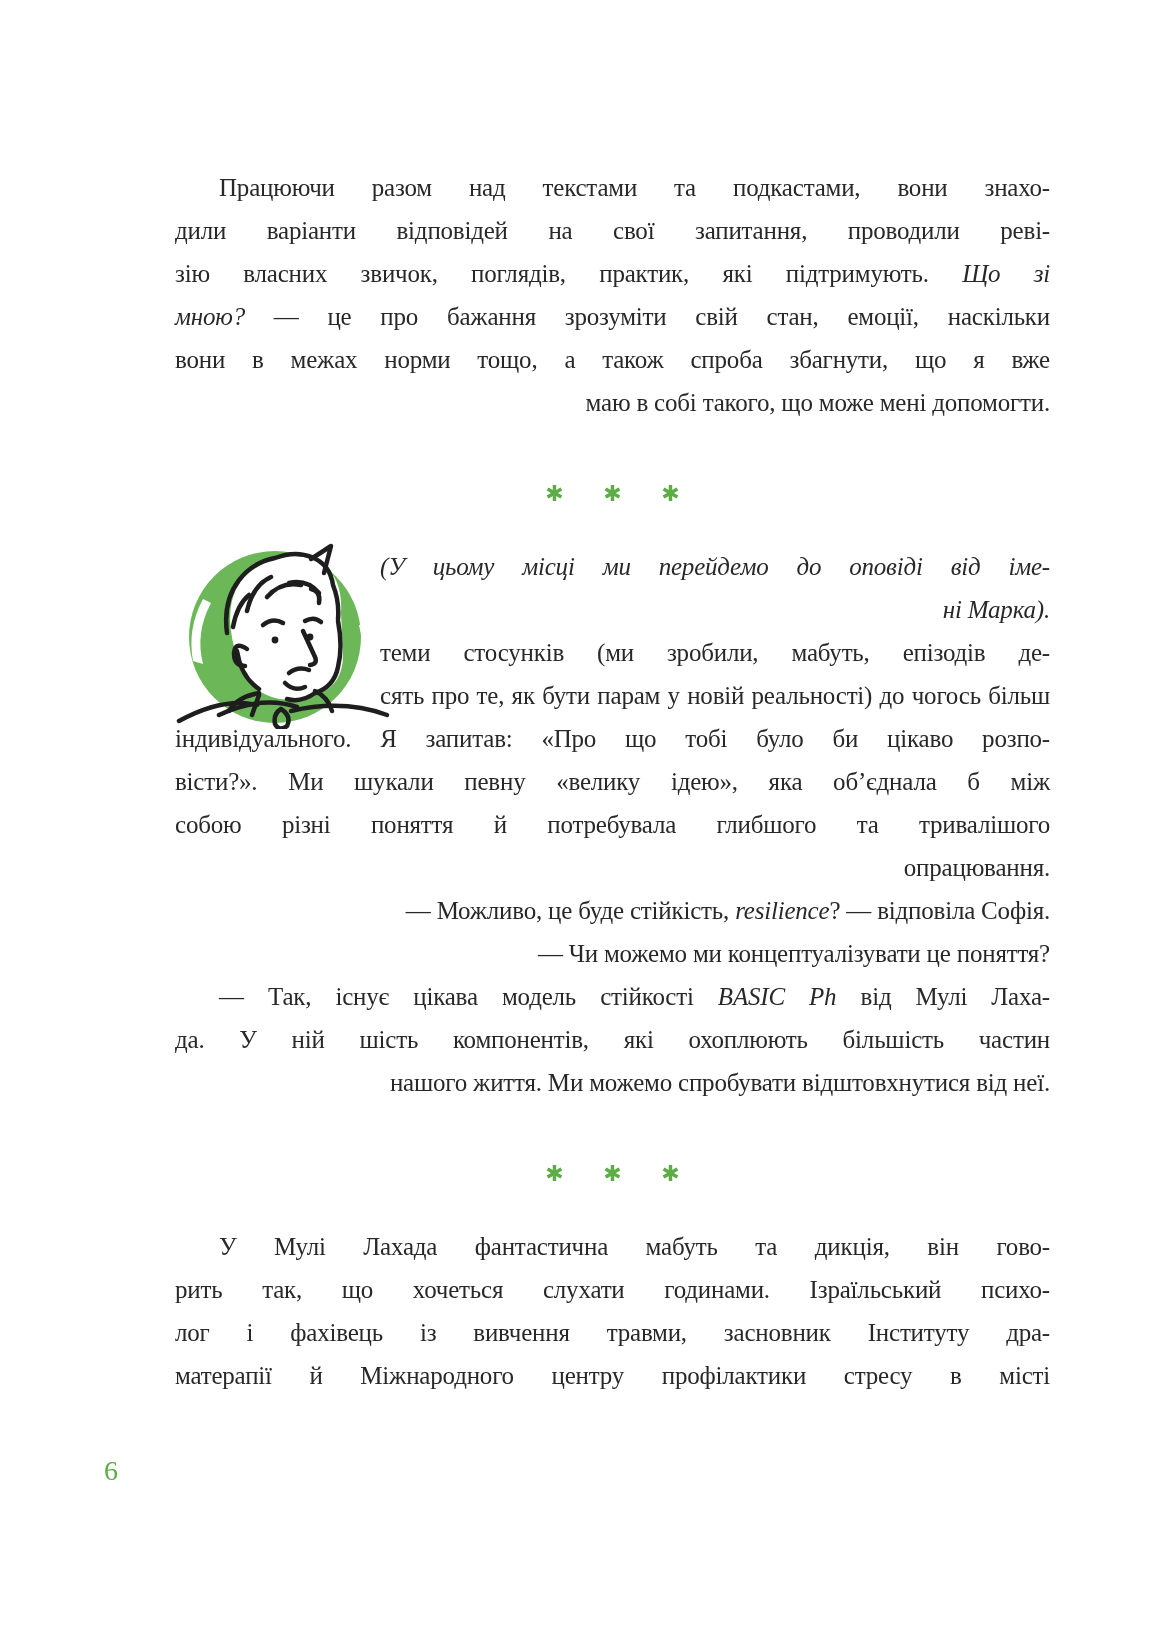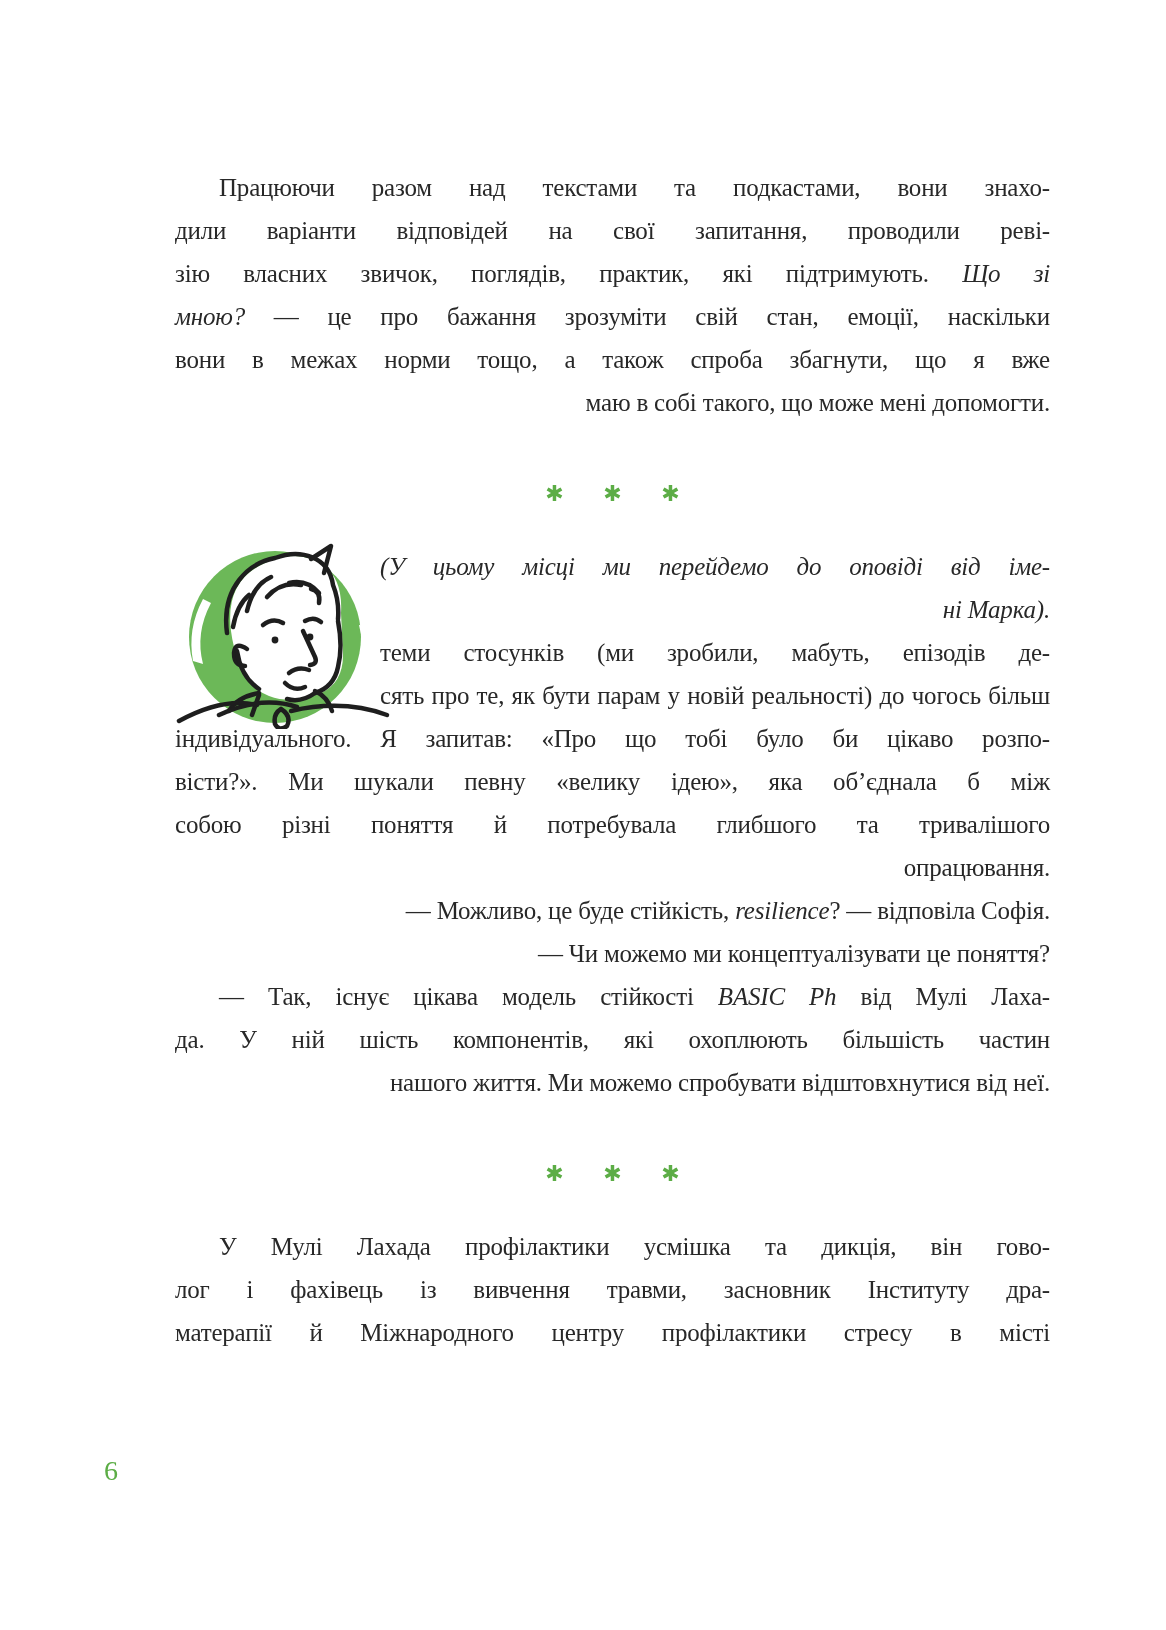--- a/index.html
+++ b/index.html
@@ -146,19 +146,20 @@
       <div class="paragraph">
         <div class="line indent"><span>— Чи можемо ми концептуалізувати це поняття?</span></div>
       </div>
       <div class="paragraph">
         <div class="line j indent"><span>— Так, існує цікава модель стійкості </span><span class="it">BASIC Ph</span><span> від Мулі Лаха-</span></div>
         <div class="line j"><span>да. У ній шість компонентів, які охоплюють більшість частин</span></div>
         <div class="line"><span>нашого життя. Ми можемо спробувати відштовхнутися від неї.</span></div>
       </div>
       <div class="separator">✱ ✱ ✱</div>
       <div class="paragraph">
-        <div class="line j indent"><span>У Мулі Лахада профілактики усмішка та дикція, він гово-</span></div>
+        <div class="line j indent"><span>У Мулі Лахада фантастична мабуть та дикція, він гово-</span></div>
+        <div class="line j"><span>рить так, що хочеться слухати годинами. Ізраїльський психо-</span></div>
         <div class="line j"><span>лог і фахівець із вивчення травми, засновник Інституту дра-</span></div>
         <div class="line j"><span>матерапії й Міжнародного центру профілактики стресу в місті</span></div>
       </div>
     </div>
   <div class="page-number">6</div>
 </div>
 
 </body></html>

